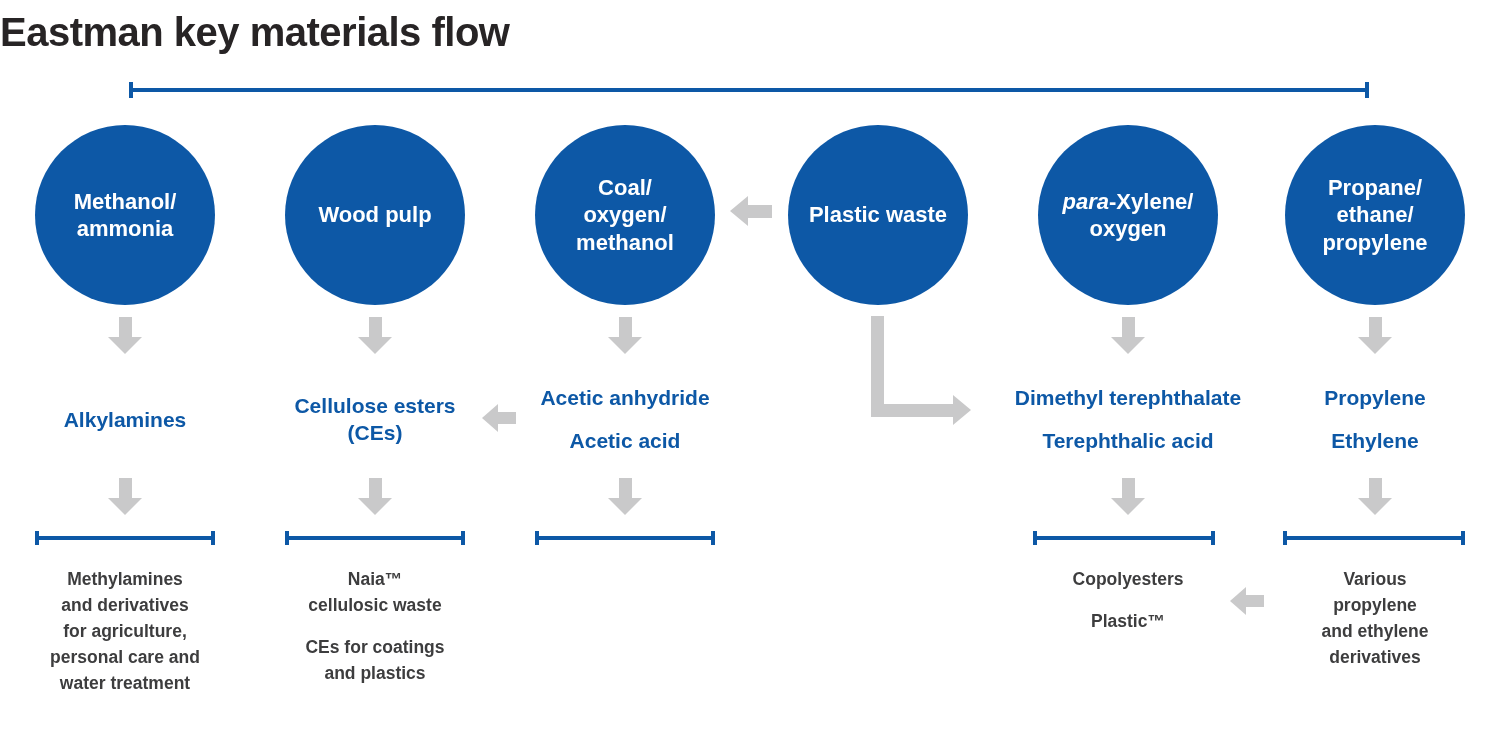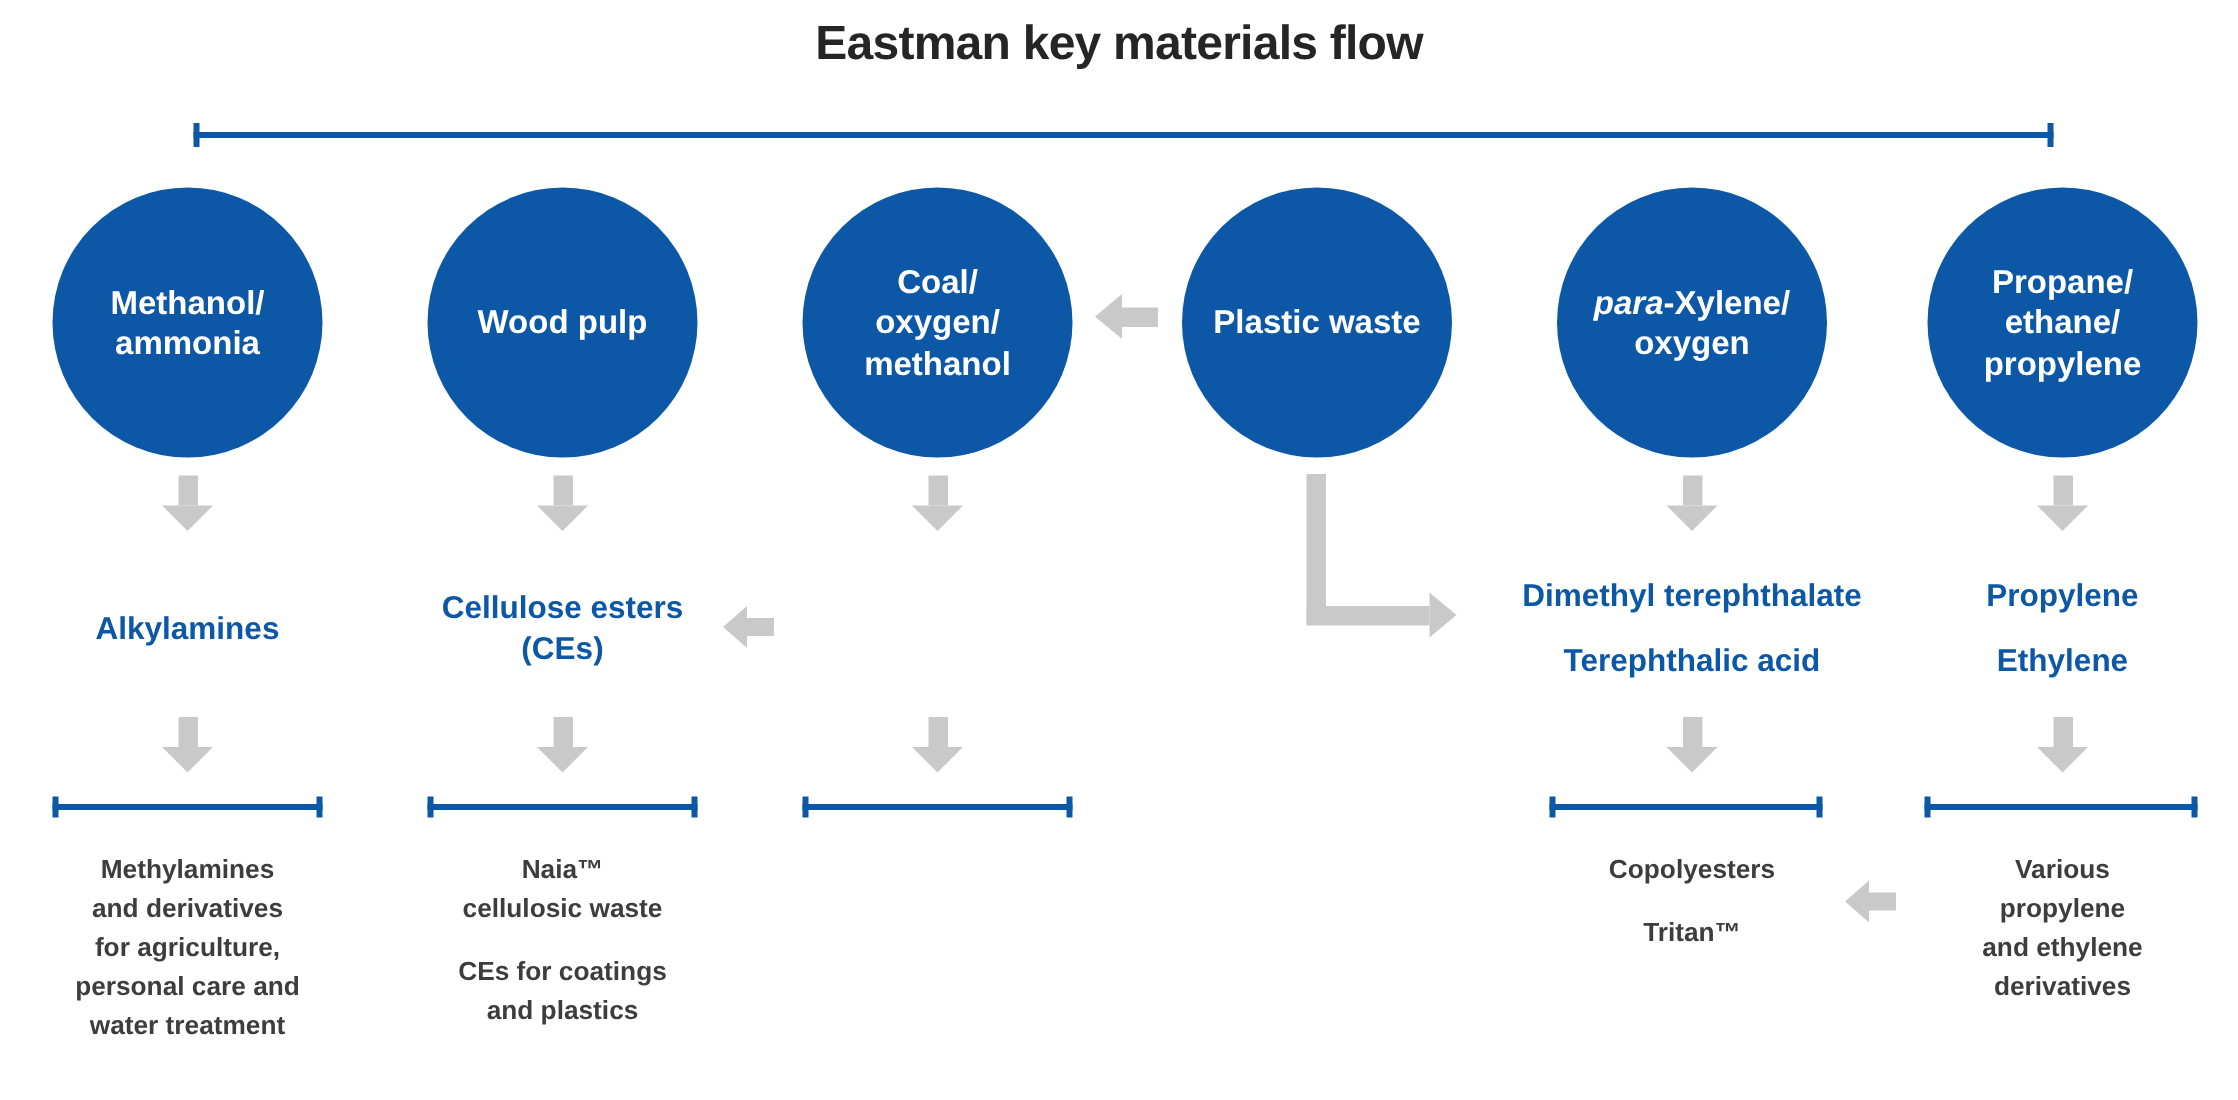--- a/index.html
+++ b/index.html
@@ -7,22 +7,22 @@
     --gray:#c9c9ca;
     --dark:#3d3d3e;
     --title:#272425;
   }
   html,body{margin:0;padding:0;overflow:hidden;background:#fff;}
   .stage{
     position:relative;width:1492px;height:733px;background:#fff;
     font-family:"Liberation Sans",sans-serif;
   }
   .title{
-    position:absolute;top:10px;left:0;right:0;text-align:center;
-    font-size:32px;font-weight:700;letter-spacing:-0.5px;color:var(--title);margin:0;
+    position:absolute;top:10px;left:0;right:0;
+    font-size:40px;font-weight:700;letter-spacing:-0.5px;color:var(--title);margin:0;
   }
   .hline{position:absolute;height:4px;background:var(--blue);}
   .hline .cap{position:absolute;width:4px;background:var(--blue);}
   .hline.topline .cap{height:16px;top:-6px;}
   .hline.bracket .cap{height:14px;top:-5px;}
   .cap.left{left:0;}
   .cap.right{right:0;}
 
   .circle{
     position:absolute;top:125px;width:180px;height:180px;border-radius:50%;
@@ -126,20 +126,24 @@
   <div class="elbow-seg" style="left:871px;top:404px;width:82px;height:13px;"></div>
   <div class="right-head" style="left:953px;top:395px;"></div>
 
   <div class="mid-col" style="left:-15px;top:406px;">
     <div class="item">Alkylamines</div>
   </div>
   <div class="mid-col" style="left:235px;top:392px;">
     <div class="item">Cellulose esters
 (CEs)</div>
   </div>
+  <div class="mid-col" style="left:485px;top:384px;">
+    <div class="item">Acetic anhydride</div>
+    <div class="item">Acetic acid</div>
+  </div>
   <div class="mid-col" style="left:988px;top:384px;">
     <div class="item">Dimethyl terephthalate</div>
     <div class="item">Terephthalic acid</div>
   </div>
   <div class="mid-col" style="left:1235px;top:384px;">
     <div class="item">Propylene</div>
     <div class="item">Ethylene</div>
   </div>
 
   <div class="left-arrow" style="left:482px;top:404px;">
@@ -197,21 +201,21 @@
 water treatment</div>
   </div>
   <div class="prod-col" style="left:235px;top:566px;">
     <div class="item">Naia™
 cellulosic waste</div>
     <div class="item">CEs for coatings
 and plastics</div>
   </div>
   <div class="prod-col" style="left:988px;top:566px;">
     <div class="item">Copolyesters</div>
-    <div class="item">Tritan™</div>
+    <div class="item">Plastic™</div>
   </div>
   <div class="prod-col" style="left:1235px;top:566px;">
     <div class="item">Various
 propylene
 and ethylene
 derivatives</div>
   </div>
 
   <div class="left-arrow" style="left:1230px;top:587px;">
     <span class="head"></span>

